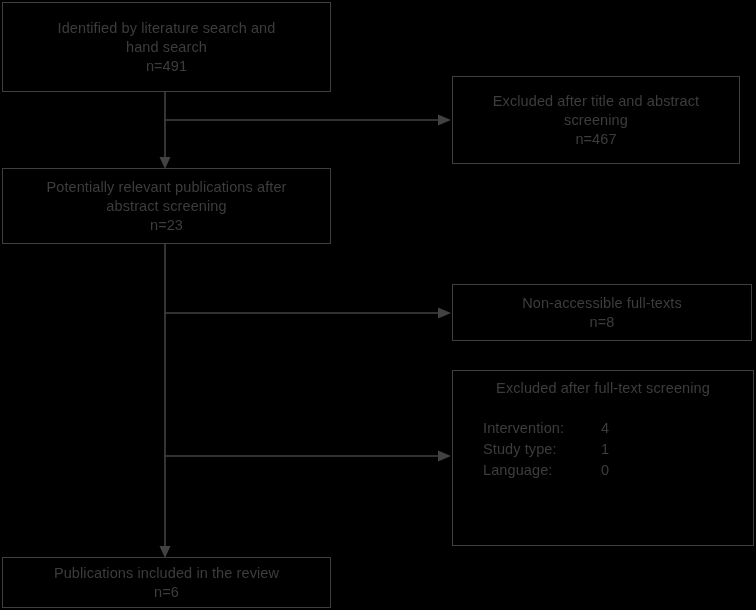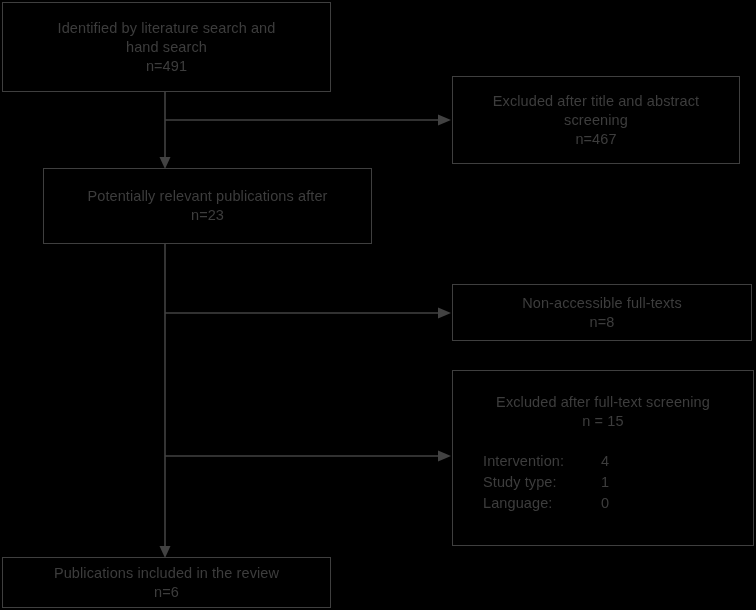--- a/index.html
+++ b/index.html
@@ -24,21 +24,21 @@
     align-items:center;
     justify-content:center;
     padding:4px 8px;
     letter-spacing:0.1px;
   }
   .box .ln{display:block;white-space:nowrap;}
 
   
   .box.listbox{
     justify-content:flex-start;
-    padding-top:22px;
+    padding-top:8px;
   }
   .listbox .hdr{width:100%;text-align:center;}
   .listbox .reasons{
     margin-top:20px;
     width:100%;
     display:flex;
     flex-direction:column;
     align-items:flex-start;
     padding-left:22px;
     box-sizing:border-box;
@@ -89,34 +89,34 @@
     <span class="ln">hand search</span>
     <span class="ln">n=491</span>
   </div>
 
   <div class="box" style="left:452px;top:76px;width:288px;height:88px;">
     <span class="ln">Excluded after title and abstract</span>
     <span class="ln">screening</span>
     <span class="ln">n=467</span>
   </div>
 
-  <div class="box" style="left:2px;top:168px;width:329px;height:76px;margin-left:41px;">
+  <div class="box" style="left:2px;top:168px;width:329px;height:76px;">
     <span class="ln">Potentially relevant publications after</span>
+    <span class="ln">abstract screening</span>
     <span class="ln">n=23</span>
   </div>
 
   <div class="box" style="left:452px;top:284px;width:300px;height:57px;">
     <span class="ln">Non-accessible full-texts</span>
     <span class="ln">n=8</span>
   </div>
 
   <div class="box listbox" style="left:452px;top:370px;width:302px;height:176px;">
     <div class="hdr">
       <span class="ln">Excluded after full-text screening</span>
-      <span class="ln">n = 15</span>
     </div>
     <div class="reasons">
       <div class="row">
         <span class="lbl">Intervention:</span>
         <span class="val">4</span>
       </div>
       <div class="row">
         <span class="lbl">Study type:</span>
         <span class="val">1</span>
       </div>

